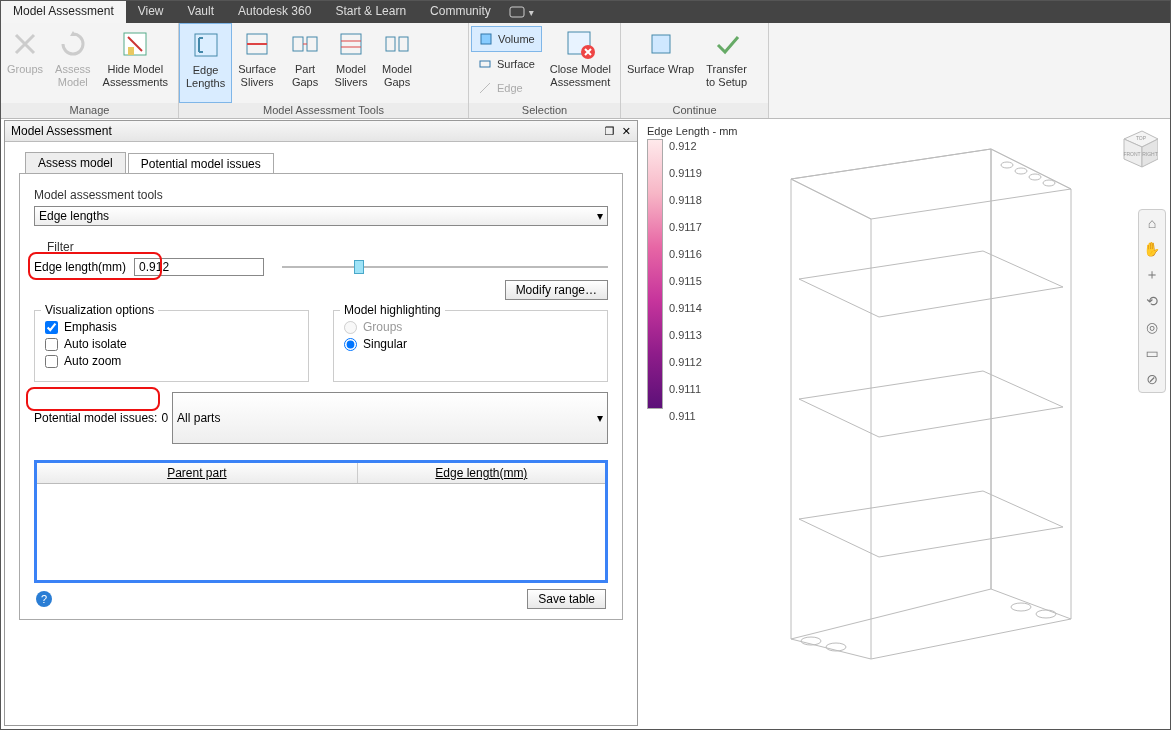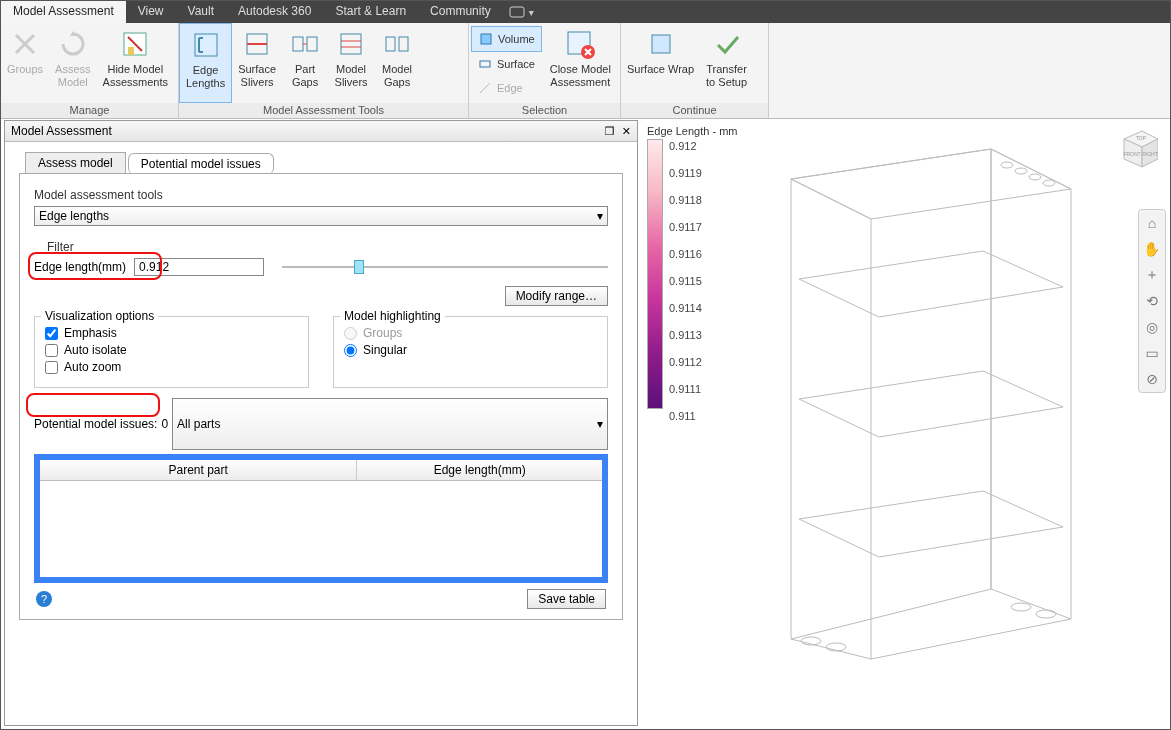--- a/index.html
+++ b/index.html
@@ -22,40 +22,40 @@
 .rbtn.disabled { color:#aaa; }
 .stack { display:flex; flex-direction:column; justify-content:center; padding:2px 2px;}
 
 .workarea { position:absolute; top:118px; left:0; right:0; bottom:0; display:flex; }
 .panel { width: 634px; border:1px solid #999; margin:1px 3px 3px 3px; background:#fff; display:flex; flex-direction:column; font-size:12px;}
 .panel-titlebar { background: linear-gradient(#f7f7f7,#e6e6e6); border-bottom:1px solid #bbb; padding:3px 6px; display:flex; align-items:center; justify-content:space-between; font-size:12px;}
 .panel-titlebar .ctrls span{ margin-left:4px; font-size:11px; cursor:default;}
 .panel-body { flex:1; padding:10px 14px 4px; position:relative;}
 .tabs { display:flex; margin-left:6px; }
 .tabs .tab { padding:3px 12px; border:1px solid #aaa; border-bottom:none; background:#eee; font-size:12px; margin-right:2px;}
-.tabs .tab.active { background:#fff; position:relative; top:1px;border-radius:6px; }
+.tabs .tab.active { background:#fff; position:relative; top:1px; }
 .tabsheet { border:1px solid #aaa; padding:14px 14px 8px; }
 .field-label { font-size:12px; color:#333; margin-bottom:4px;}
 .select { width:100%; border:1px solid #888; background:linear-gradient(#fff,#eee); padding:2px 4px; font-size:12px; display:flex; justify-content:space-between; align-items:center;}
 .redbox1 { position:absolute; border:2px solid #e11; border-radius:8px; }
 .filter-row{ display:flex; align-items:center; gap:8px; }
 .filter-row input[type=text]{ width:130px; border:1px solid #888; padding:1px 4px; font-size:12px;}
 .slider { flex:1; height:18px; position:relative; background:none; margin-left:10px;}
 .slider-track{ position:absolute; left:0; right:0; top:8px; height:2px; background:#bbb;}
 .slider-thumb{ position:absolute; top:2px; left:22%; width:10px; height:14px; background:#9fe3f7; border:1px solid #4aa8c9;}
 .btn { border:1px solid #888; background:linear-gradient(#fff,#e8e8e8); padding:2px 10px; font-size:12px;}
 .chk { display:flex; align-items:center; gap:6px; font-size:12px; margin:3px 0;}
 .chk input { width:13px; height:13px;}
 .two-col { display:flex; gap:24px; margin-top:10px;justify-content:space-between;}
 .groupbox { border:1px solid #ccc; padding:6px 10px 10px; position:relative; flex:1;}
 .groupbox .legend { position:absolute; top:-8px; left:6px; background:#fff; padding:0 4px; font-size:12px;}
 .radio-row{ display:flex; align-items:center; gap:6px; font-size:12px; margin:3px 0;}
 .issues-row{ display:flex; align-items:center; margin-top:10px; gap:4px;}
 .parts-select{ flex:1; border:1px solid #888; background:linear-gradient(#fff,#eee); padding:18px 4px; font-size:12px; display:flex; justify-content:space-between;}
-.grid { border:6px solid #3b82f6; margin-top:4px;}
+.grid { border:3px solid #3b82f6; margin-top:16px;text-decoration:underline;}
 .grid-head{ display:flex; background:linear-gradient(#fdfdfd,#ececec); border-bottom:1px solid #bbb;}
 .grid-head .col{ flex:1; text-align:center; padding:3px; font-size:12px; border-right:1px solid #ccc;}
 .grid-head .col:last-child{border-right:none;}
 .grid-body{ height:96px; background:#fff;}
 .panel-footer{ display:flex; justify-content:space-between; align-items:center; padding:6px 2px 2px;}
 .helpicon{ width:16px; height:16px; border-radius:50%; background:#2a7dd4; color:#fff; font-size:11px; display:flex; align-items:center; justify-content:center;}
 
 .viewport { flex:1; position:relative; background:#fff;}
 .legend3d { position:absolute; left:6px; top:6px; font-size:11px; color:#333;}
 .gradbar { width:16px; height:270px; background:linear-gradient(to bottom,#ffe9eb,#f7b6c6,#e766a5,#c6349c,#8e1c8a,#5c1078); border:1px solid #aaa; margin-top:2px;}
@@ -271,21 +271,21 @@
         <div class="field-label" style="margin-top:14px;margin-left:13px;">Filter</div>
         <div class="filter-row" style="position:relative;">
           <span>Edge length(mm)</span>
           <input type="text" value="0.912" style="">
           <div class="slider">
             <div class="slider-track"></div>
               <div class="slider-thumb"></div>
           </div>
           <div class="redbox1" style="left:-6px; top:-6px; width:134px; height:28px;"></div>
         </div>
-        <div style="text-align:right; margin-top:10px;">
+        <div style="text-align:right; margin-top:4px;">
           <button class="btn">Modify range…</button>
         </div>
 
         <div class="two-col">
           <div class="groupbox" style="flex:1;">
             <div class="legend">Visualization options</div>
             <label class="chk">
                 <input type="checkbox" checked="" style="">
                 <span>Emphasis</span>
               </label>

